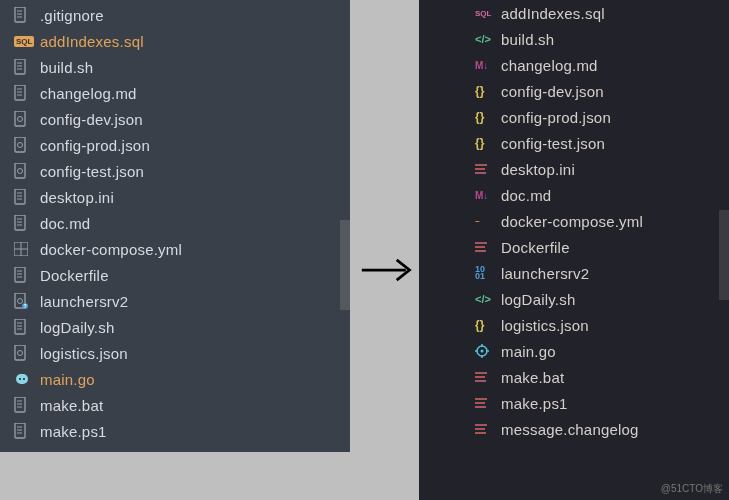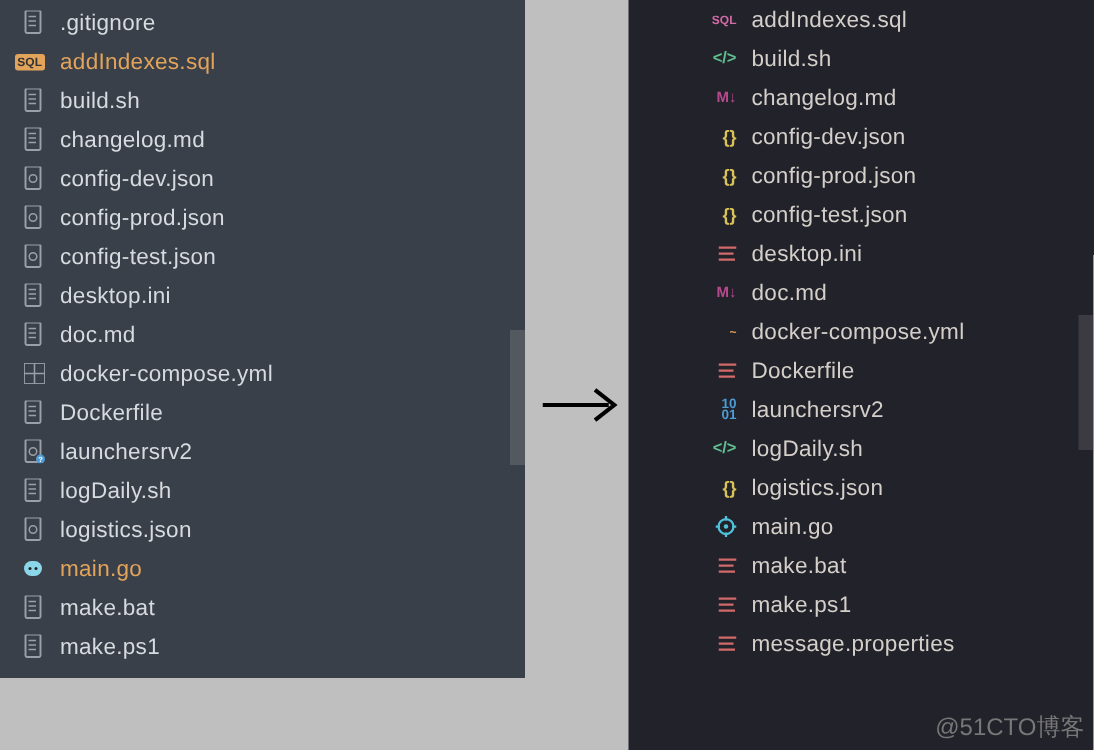--- a/index.html
+++ b/index.html
@@ -38,41 +38,41 @@
       cursor: pointer;
       white-space: nowrap;
     }
     .panel-right .file-item { padding-left: 56px; }
     .icon-slot {
       width: 16px;
       height: 16px;
       margin-right: 10px;
       display: inline-flex;
       align-items: center;
-      justify-content: flex-end;
+      justify-content: flex-start;
       flex-shrink: 0;
       font-size: 11px;
       font-weight: bold;
       font-family: sans-serif;
     }
     .label { line-height: 1; letter-spacing: .2px; }
     .highlight-orange { color: #e2a35a; }
     .arrow {
       position: absolute;
       left: 360px;
       top: 255px;
       width: 55px;
       height: 30px;
       pointer-events: none;
     }
     .watermark {
       position: absolute;
       right: 6px;
       bottom: 4px;
-      font-size: 16px;
+      font-size: 10px;
       color: #777;
       font-family: sans-serif;
     }
     
     .scroll-thumb-left {
       position: absolute;
       left: 340px;
       top: 220px;
       width: 10px;
       height: 90px;
@@ -397,21 +397,21 @@
       <span class="label">make.ps1</span>
     </div>
     <div class="file-item">
       <span class="icon-slot c-red">
         <svg width="12" height="12">
           <line x1="0" y1="2" x2="12" y2="2" stroke="#d36a6a" stroke-width="1.5"></line>
           <line x1="0" y1="6" x2="10" y2="6" stroke="#d36a6a" stroke-width="1.5"></line>
           <line x1="0" y1="10" x2="11" y2="10" stroke="#d36a6a" stroke-width="1.5"></line>
         </svg>
       </span>
-      <span class="label">message.properties</span>
+      <span class="label">message.changelog</span>
     </div>
   </div>
 
 <div class="scroll-thumb-left"></div>
 <div class="scroll-thumb-right"></div>
 
 <svg class="arrow" viewBox="0 0 60 30">
   <line x1="2" y1="15" x2="50" y2="15" stroke="#000" stroke-width="3"></line>
   <polyline points="40,4 54,15 40,26" fill="none" stroke="#000" stroke-width="3"></polyline>
 </svg>

